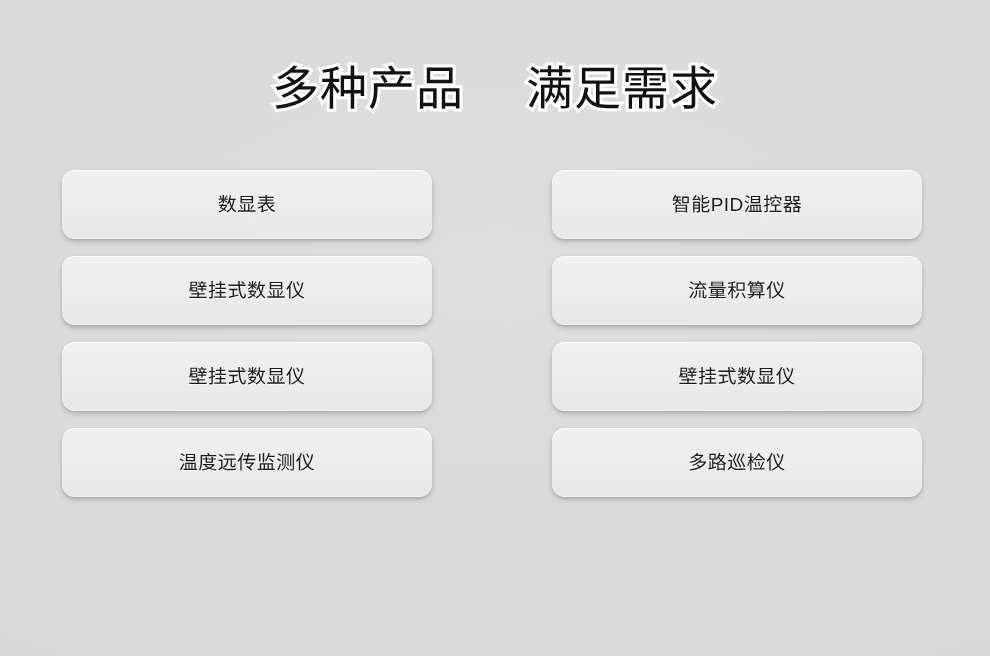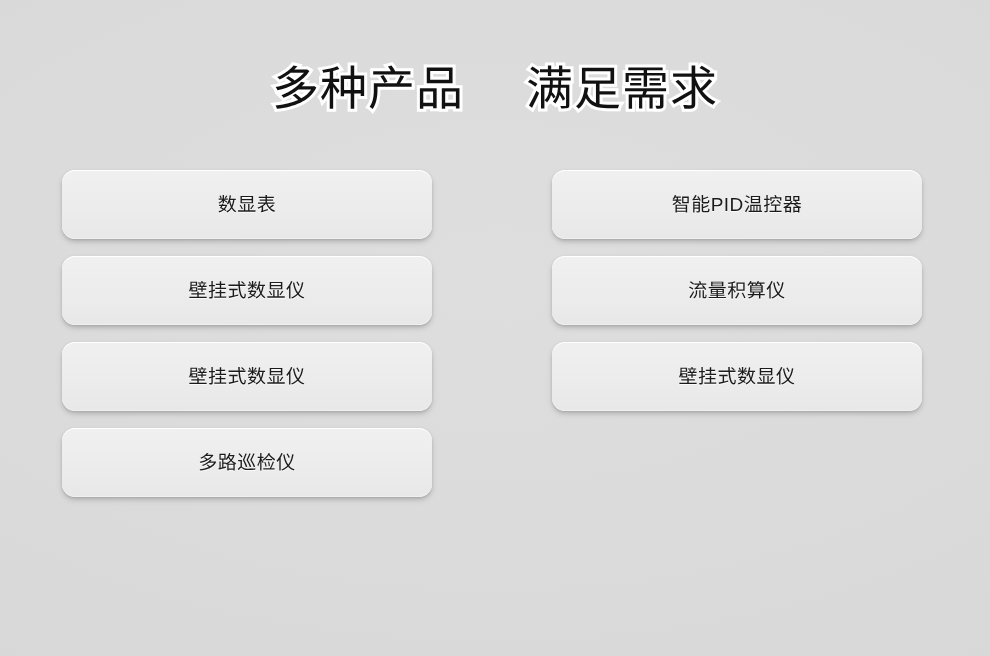--- a/index.html
+++ b/index.html
@@ -112,19 +112,22 @@
 
     <div class="card">
       <span class="card-label">壁挂式数显仪</span>
     </div>
 
     <div class="card">
       <span class="card-label">壁挂式数显仪</span>
     </div>
 
 
+    <div class="card">
+      <span class="card-label">温度远传监测仪</span>
+    </div>
 
     <div class="card">
       <span class="card-label">多路巡检仪</span>
     </div>
 
   </div>
 </div>
 
 </body></html>

